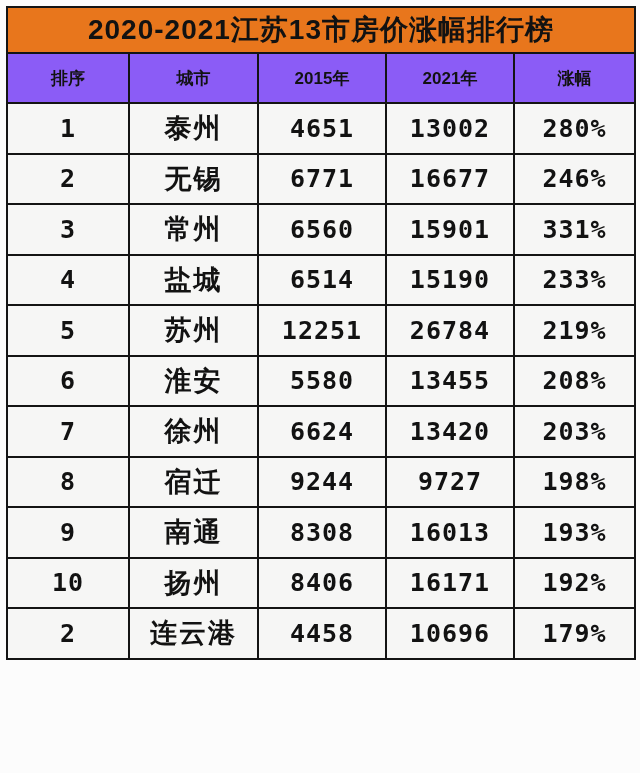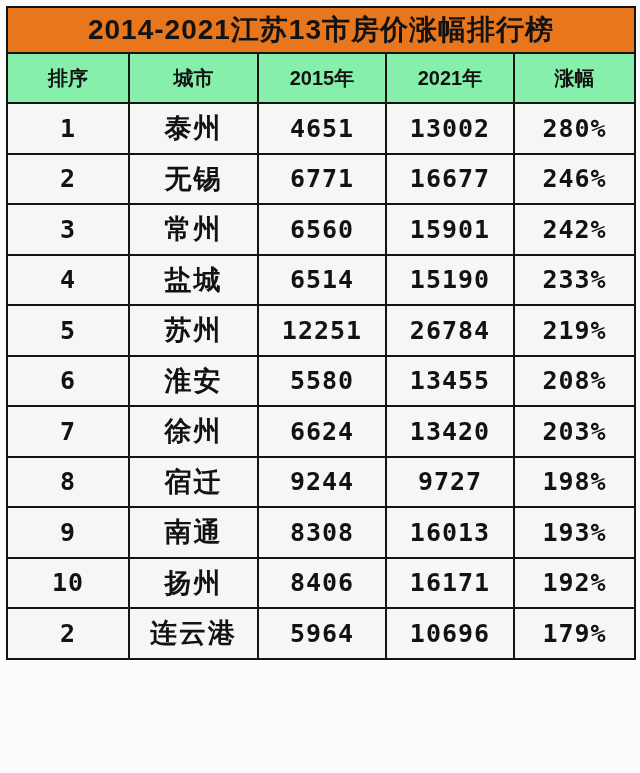--- a/index.html
+++ b/index.html
@@ -34,22 +34,22 @@
   }
   th.title-cell {
     height: 44px;
     background: #e8761c;
     font-size: 28px;
     letter-spacing: 1px;
     font-family: "Liberation Sans", "DejaVu Sans", sans-serif;
   }
   tr.header-row th {
     height: 48px;
-    background: #86efac;
-    font-size: 20px;
+    background: #8b5cf6;
+    font-size: 17px;
   }
   tbody td {
     height: 48.5px;
     background: #f6f6f5;
     font-size: 26px;
   }
   td.num-cell, td.rank-cell, td.increase-cell {
     font-family: "DejaVu Sans Mono", "Liberation Mono", monospace;
     font-size: 25px;
     letter-spacing: 1px;
@@ -67,21 +67,21 @@
   <table class="rank-table">
     <colgroup>
       <col style="width:122px">
       <col style="width:129px">
       <col style="width:128px">
       <col style="width:128px">
       <col style="width:121px">
     </colgroup>
     <thead>
       <tr>
-        <th colspan="5" class="title-cell">2014-2021江苏13市房价涨幅排行榜</th>
+        <th colspan="5" class="title-cell">2020-2021江苏13市房价涨幅排行榜</th>
       </tr>
       <tr class="header-row" id="header-row">
           <th>排序</th>
           <th>城市</th>
           <th>2015年</th>
           <th>2021年</th>
           <th>涨幅</th>
         </tr>
     </thead>
     <tbody id="table-body">
@@ -97,21 +97,21 @@
           <td class="city-cell">无锡</td>
           <td class="num-cell">6771</td>
           <td class="num-cell">16677</td>
           <td class="increase-cell">246%</td>
         </tr>
         <tr>
           <td class="rank-cell">3</td>
           <td class="city-cell">常州</td>
           <td class="num-cell">6560</td>
           <td class="num-cell">15901</td>
-          <td class="increase-cell">242%</td>
+          <td class="increase-cell">331%</td>
         </tr>
         <tr>
           <td class="rank-cell">4</td>
           <td class="city-cell">盐城</td>
           <td class="num-cell">6514</td>
           <td class="num-cell">15190</td>
           <td class="increase-cell">233%</td>
         </tr>
         <tr>
           <td class="rank-cell">5</td>
@@ -151,19 +151,19 @@
         <tr>
           <td class="rank-cell">10</td>
           <td class="city-cell">扬州</td>
           <td class="num-cell">8406</td>
           <td class="num-cell">16171</td>
           <td class="increase-cell">192%</td>
         </tr>
         <tr>
           <td class="rank-cell">2</td>
           <td class="city-cell">连云港</td>
-          <td class="num-cell">5964</td>
+          <td class="num-cell">4458</td>
           <td class="num-cell">10696</td>
           <td class="increase-cell">179%</td>
         </tr>
       </tbody>
   </table>
 </div>
 
 </body></html>

